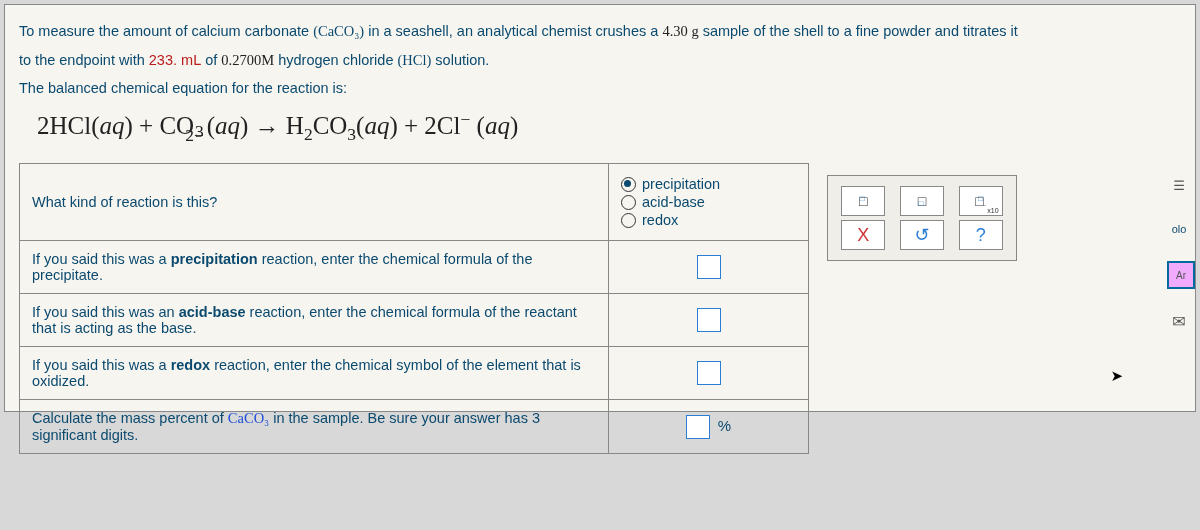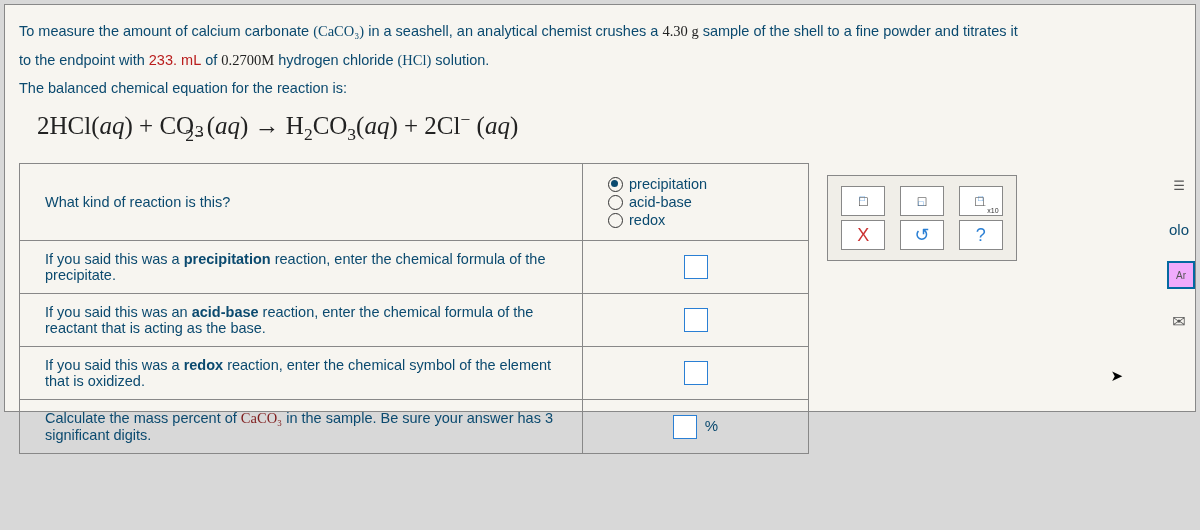--- a/index.html
+++ b/index.html
@@ -39,21 +39,21 @@
   .stack .top { position:absolute; top:-0.55em; right:-0.55em; font-size:70%; }
   .stack .bot { position:absolute; bottom:-0.45em; right:-0.55em; font-size:70%; }
 
   table.qtable {
     border-collapse: collapse;
     width: 790px;
     margin-top: 6px;
   }
   table.qtable td {
     border: 1px solid #888;
-    padding: 10px 25px;
+    padding: 10px 12px;
     font-size: 14.5px;
     vertical-align: middle;
     color: #0b4a6f;
   }
   table.qtable td.ans {
     width: 175px;
     text-align: left;
   }
   .radio-row { display:flex; align-items:center; gap:6px; margin:2px 0; }
   .radio-circle {
@@ -177,21 +177,21 @@
     <tr>
       <td>
         <span>If you said this was a </span><b>redox</b><span> reaction, enter the chemical symbol of the element that is oxidized.</span>
       </td>
       <td class="ans" style="text-align:center">
         <span class="input-box"></span>
       </td>
     </tr>
     <tr>
       <td>
-        <span>Calculate the mass percent of </span><span style="font-family:'Times New Roman',serif;color:#7f1d1d">CaCO₃</span><span> in the sample. Be sure your answer has 3 significant digits.</span>
+        <span>Calculate the mass percent of </span><span style="font-family:'Times New Roman',serif;color:#1d4ed8">CaCO₃</span><span> in the sample. Be sure your answer has 3 significant digits.</span>
       </td>
       <td class="ans" style="text-align:center">
         <span class="input-box"></span>
         <span class="percent">%</span>
       </td>
     </tr>
   </tbody>
     </table>
 
   <div class="sidebox">
@@ -209,20 +209,20 @@
     </div>
     <div class="row">
       <div class="btn small" style="color:#c33">X</div>
       <div class="btn small" style="color:#2a7fd4">↺</div>
       <div class="btn small" style="color:#2a7fd4">?</div>
     </div>
   </div>
 
   <div class="iconstrip">
     <div class="ic" style="border:none;background:transparent">☰</div>
-    <div class="ic" style="border:none;background:transparent;font-size:15px;color:#0b4a6f">olo</div>
+    <div class="ic" style="border:none;background:transparent;font-size:11px;color:#0b4a6f">olo</div>
     <div class="ic" style="font-size:10px">Ar</div>
     <div class="ic" style="border:none;background:transparent;font-size:16px">✉</div>
   </div>
 
   <div class="cursor">➤</div>
 
 </div>
 
 </body></html>

